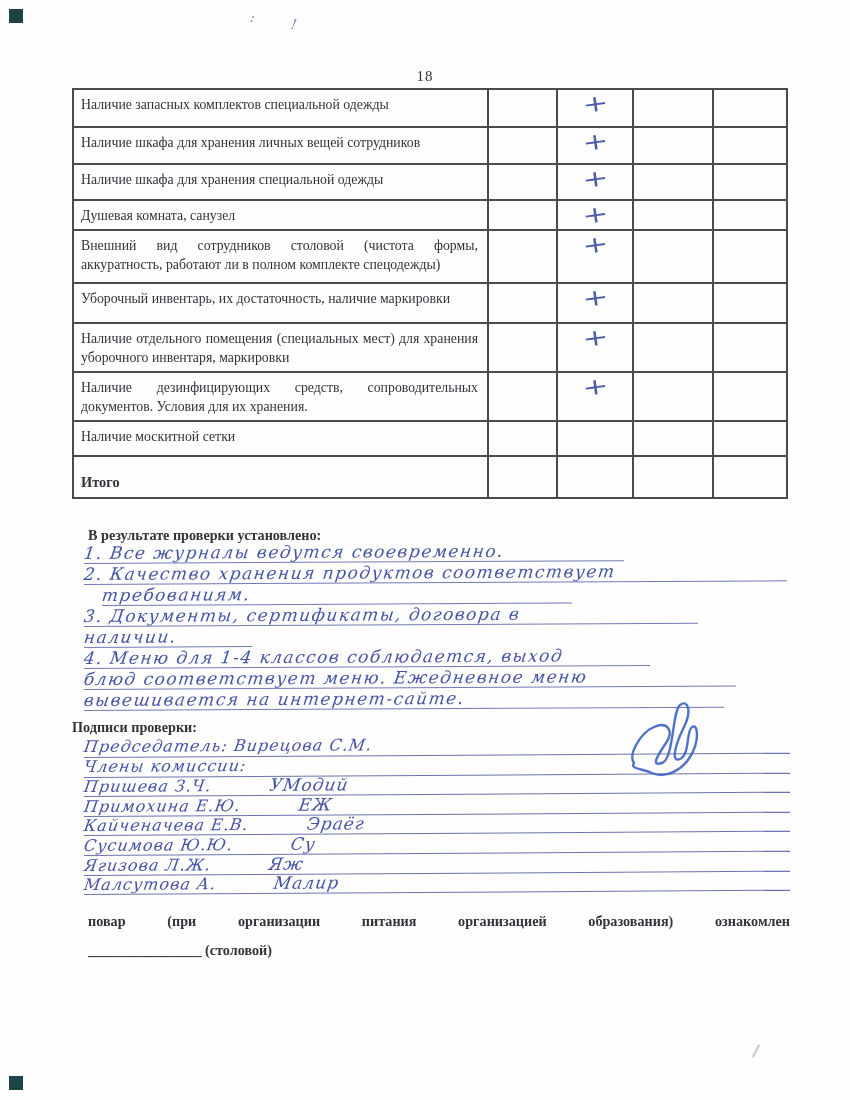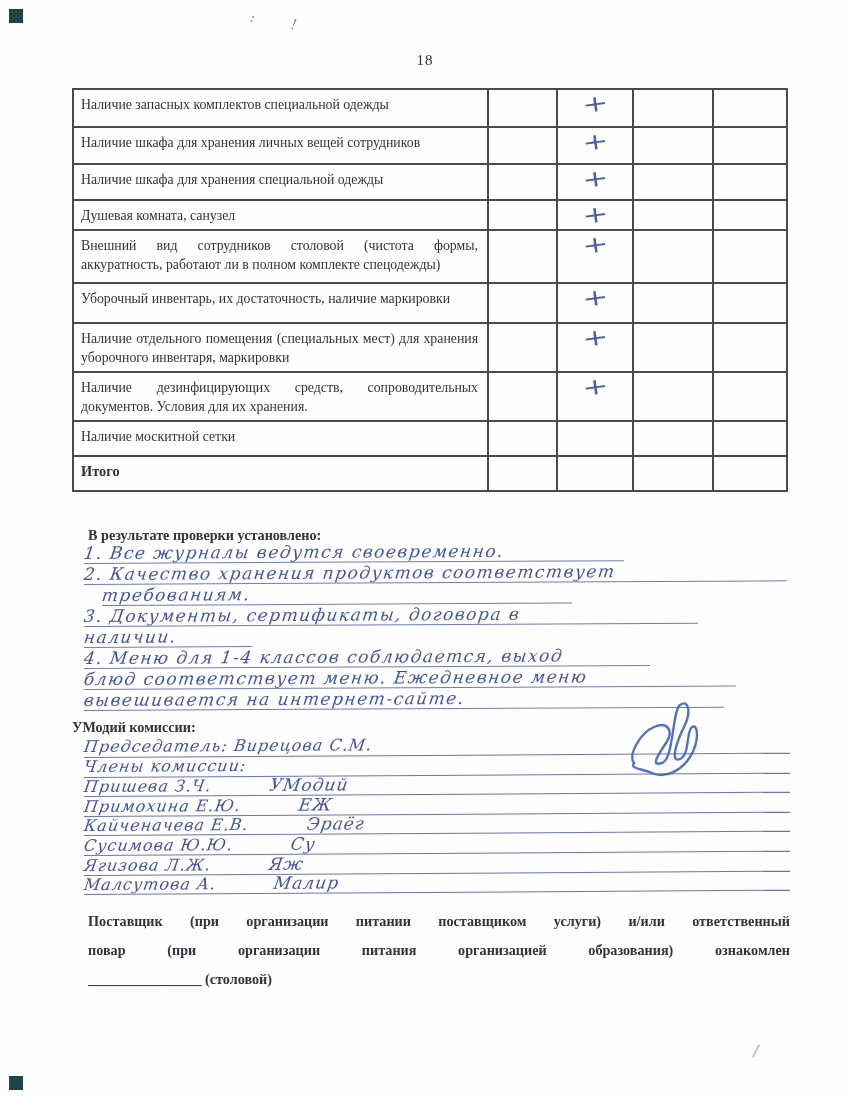--- a/index.html
+++ b/index.html
@@ -14,39 +14,39 @@
   .corner-top { left:9px; top:9px; }
   .corner-bottom { left:9px; top:1076px; }
   .scratch-mark { position:absolute; left:755px; top:1044px; width:2px; height:14px;
     background:#c8c8c8; transform:rotate(28deg); }
 
   
   .stray-mark { position:absolute; left:250px; top:14px; color:#6a72ad;
     font-family:"DejaVu Serif", serif; font-style:italic; font-size:14px;
     letter-spacing:16px; transform:rotate(10deg); opacity:.75; }
 
-  .page-number { position:absolute; top:52px; left:0; width:850px;
+  .page-number { position:absolute; top:68px; left:0; width:850px;
     text-align:center; font-size:15px; letter-spacing:1px; }
 
   
   table.insp { position:absolute; left:72px; top:88px; width:714px;
     border-collapse:collapse; table-layout:fixed; }
   table.insp td { border:2px solid #4a4a50; vertical-align:top; }
   td.crit { width:415px; padding:6px 9px 4px 7px; font-size:13.8px;
     line-height:1.34; text-align:justify; }
   td.c1 { width:69px; } td.c2 { width:76px; } td.c3 { width:80px; } td.c4 { width:74px; }
   td.mark-cell { text-align:center; vertical-align:middle; }
   .plus { display:inline-block; font-family:"DejaVu Sans", sans-serif;
     font-size:27px; color:#4f5cab; transform:rotate(-8deg) scale(1.15,.85);
     line-height:1; font-weight:400; }
   tr.h1 { height:38px;border-radius:15px; } tr.h2 { height:37px; } tr.h3 { height:36px; }
   tr.h4 { height:17px; } tr.h5 { height:53px; } tr.h6 { height:40px; }
   tr.h7 { height:48px; } tr.h8 { height:42px; } tr.h9 { height:35px;font-family:Liberation Serif, serif; }
   tr.h10 { height:35px; }
-  tr.total-row td.crit { font-weight:bold; font-size:14.4px; padding-top:5px; }
+  tr.total-row td.crit { font-weight:bold; font-size:14.4px; padding-top:16px; }
 
   
   .findings-heading { position:absolute; left:88px; top:527px;
     font-weight:bold; font-size:14.2px; }
   .findings { position:absolute; left:84px; top:543px; width:710px; }
   .hand { font-family:"DejaVu Serif", serif; font-style:italic; color:#4453a6; }
   .fl { height:21px; font-size:17px; letter-spacing:1.5px; white-space:nowrap;
     border-bottom:1.4px solid #707ab5; transform:rotate(-0.3deg);
     transform-origin:left center; overflow:visible; line-height:20px; }
   .fl1 { width:540px; }
@@ -169,36 +169,35 @@
     <div class="fl fl1 hand"><span>1. Все журналы ведутся своевременно.</span></div>
     <div class="fl fl2 hand"><span>2. Качество хранения продуктов соответствует</span></div>
     <div class="fl fl3 hand"><span>требованиям.</span></div>
     <div class="fl fl4 hand"><span>3. Документы, сертификаты, договора в</span></div>
     <div class="fl fl5 hand"><span>наличии.</span></div>
     <div class="fl fl6 hand"><span>4. Меню для 1-4 классов соблюдается, выход</span></div>
     <div class="fl fl7 hand"><span>блюд соответствует меню. Ежедневное меню</span></div>
     <div class="fl fl8 hand"><span>вывешивается на интернет-сайте.</span></div>
   </div>
 
-  <div class="sign-heading">УМодий комиссии:</div>
+  <div class="sign-heading">Подписи проверки:</div>
 
   <div class="signatures">
     <div class="sig-row hand"><span class="nm">Председатель: Вирецова С.М.</span><span class="sg"></span></div>
     <div class="sig-row hand"><span class="nm">Члены комиссии:</span><span class="sg"></span></div>
     <div class="sig-row hand"><span class="nm">Пришева З.Ч.</span><span class="sg">УМодий</span></div>
     <div class="sig-row hand"><span class="nm">Примохина Е.Ю.</span><span class="sg">ЕЖ</span></div>
     <div class="sig-row hand"><span class="nm">Кайченачева Е.В.</span><span class="sg">Эраёг</span></div>
     <div class="sig-row hand"><span class="nm">Сусимова Ю.Ю.</span><span class="sg">Су</span></div>
     <div class="sig-row hand"><span class="nm">Ягизова Л.Ж.</span><span class="sg">Яж</span></div>
     <div class="sig-row hand"><span class="nm">Малсутова А.</span><span class="sg">Малир</span></div>
   </div>
 
   <svg class="flourish" width="90" height="92" viewBox="0 0 90 92">
     <path d="M12 66 C 6 58, 18 36, 32 30 C 46 24, 52 34, 44 46 C 36 58, 28 70, 40 66 C 52 62, 50 14, 58 8 C 66 2, 70 14, 62 30 C 54 46, 48 66, 58 62 C 68 58, 64 34, 70 30 C 76 26, 78 44, 68 60 C 60 73, 44 82, 30 76 C 18 71, 8 72, 12 66" fill="none" stroke="#3f63c2" stroke-width="2.4" stroke-linecap="round" opacity="0.9"></path>
   </svg>
 
   <div class="footer">
-    <div class="just">Поставщик (при организации питании поставщиком услуги) и/или ответственный</div>
     <div class="just">повар (при организации питания организацией образования) ознакомлен</div>
     <div>________________ (столовой)</div>
   </div>
 
 </div>
 
 </body></html>

